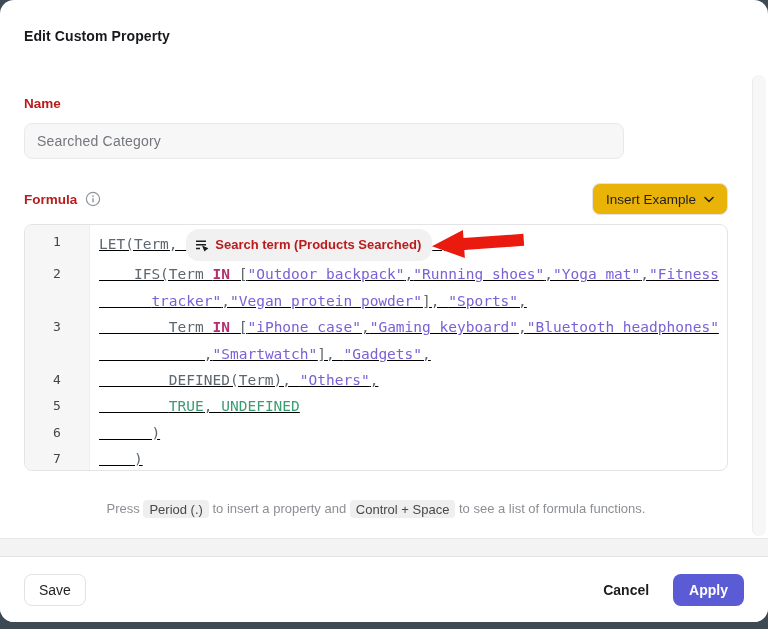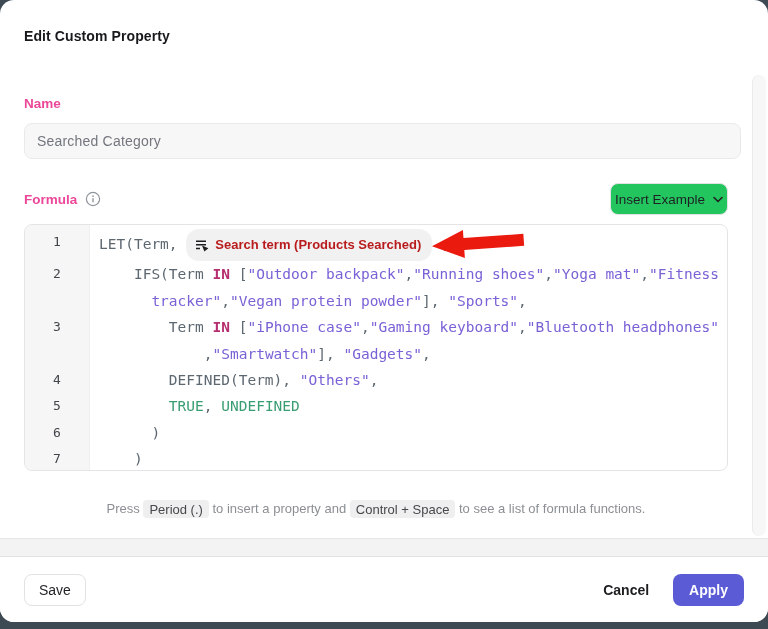--- a/index.html
+++ b/index.html
@@ -5,35 +5,35 @@
   * { margin:0; padding:0; box-sizing:border-box; }
   html,body { width:768px; height:629px; }
   body { background:#3e4a53; font-family:"Liberation Sans", sans-serif; position:relative; overflow:hidden; }
   .modal { position:absolute; left:0; top:0; width:768px; height:622px; background:#ffffff; border-radius:14px; overflow:hidden; }
 
   .modal-header { padding:28px 24px 0 24px; }
   .modal-title { font-size:14px; font-weight:700; color:#17191c; letter-spacing:.1px; }
 
   .modal-body { padding:52px 40px 0 24px; }
 
-  .field-label { font-size:13.5px; font-weight:700; color:#ec4899; margin-bottom:12px; }
-  .name-input { width:717px; height:36px; background:#f7f7f8; border:1px solid #e9e9ea; border-radius:8px;
+  .field-label { font-size:13.5px; font-weight:700; color:#b91c1c; margin-bottom:12px; }
+  .name-input { width:600px; height:36px; background:#f7f7f8; border:1px solid #e9e9ea; border-radius:8px;
     font-size:14px; color:#73777d; padding:0 12px; display:flex; align-items:center; letter-spacing:.2px; }
 
   .formula-header { margin-top:24px; display:flex; justify-content:space-between; align-items:center; height:32px; margin-bottom:9px; }
   .formula-label-wrap { display:flex; align-items:center; gap:8px; }
   .info-icon { width:16px; height:16px; display:inline-flex; }
-  .insert-example-btn { height:32px; background:#22c55e; border:1px solid #e3e3e5; border-radius:8px; padding:0 4px;
+  .insert-example-btn { height:32px; background:#eab308; border:1px solid #e3e3e5; border-radius:8px; padding:0 13px;
     display:inline-flex; align-items:center; gap:8px; font-size:13.5px; font-weight:500; color:#1e2023; cursor:pointer; font-family:inherit; }
 
   .editor { position:relative; width:704px; height:247px; border:1px solid #e4e4e6; border-radius:8px; background:#fff; overflow:hidden; padding:4px 0 0 0; }
   .editor::before { content:""; position:absolute; left:0; top:0; bottom:0; width:64px; background:#f6f6f7; border-right:1px solid #efeff0; }
   .crow { display:flex; position:relative; line-height:26.4px; }
   .gnum { flex:0 0 64px; text-align:center; font-family:"DejaVu Sans Mono", monospace; font-size:13px; color:#42464b; position:relative; }
-  .ccode { flex:1; white-space:pre; font-family:"DejaVu Sans Mono", monospace; font-size:14.5px; padding-left:10px; overflow:hidden; }
+  .ccode { flex:1; white-space:pre; font-family:"DejaVu Sans Mono", monospace; font-size:14.5px; padding-left:10px; overflow:hidden;text-decoration:underline; }
   .tok-code { color:var(--code); }
   .tok-kw   { color:var(--kw); font-weight:700; }
   .tok-str  { color:var(--str); }
   .tok-bool { color:var(--bool); }
   .term-chip { display:inline-flex; align-items:center; gap:6px; background:#f1f1f2; border-radius:13px;
     padding:3px 11px 3px 9px; font-family:"Liberation Sans", sans-serif; font-size:13px; font-weight:600; color:#b91c1c;
     vertical-align:middle; cursor:pointer; }
   .red-arrow { position:absolute; left:404px; top:2px; transform:rotate(-4deg); }
 
   .hint-row { width:704px; text-align:center; margin-top:30px; font-size:13px; color:#8b8f94; }

